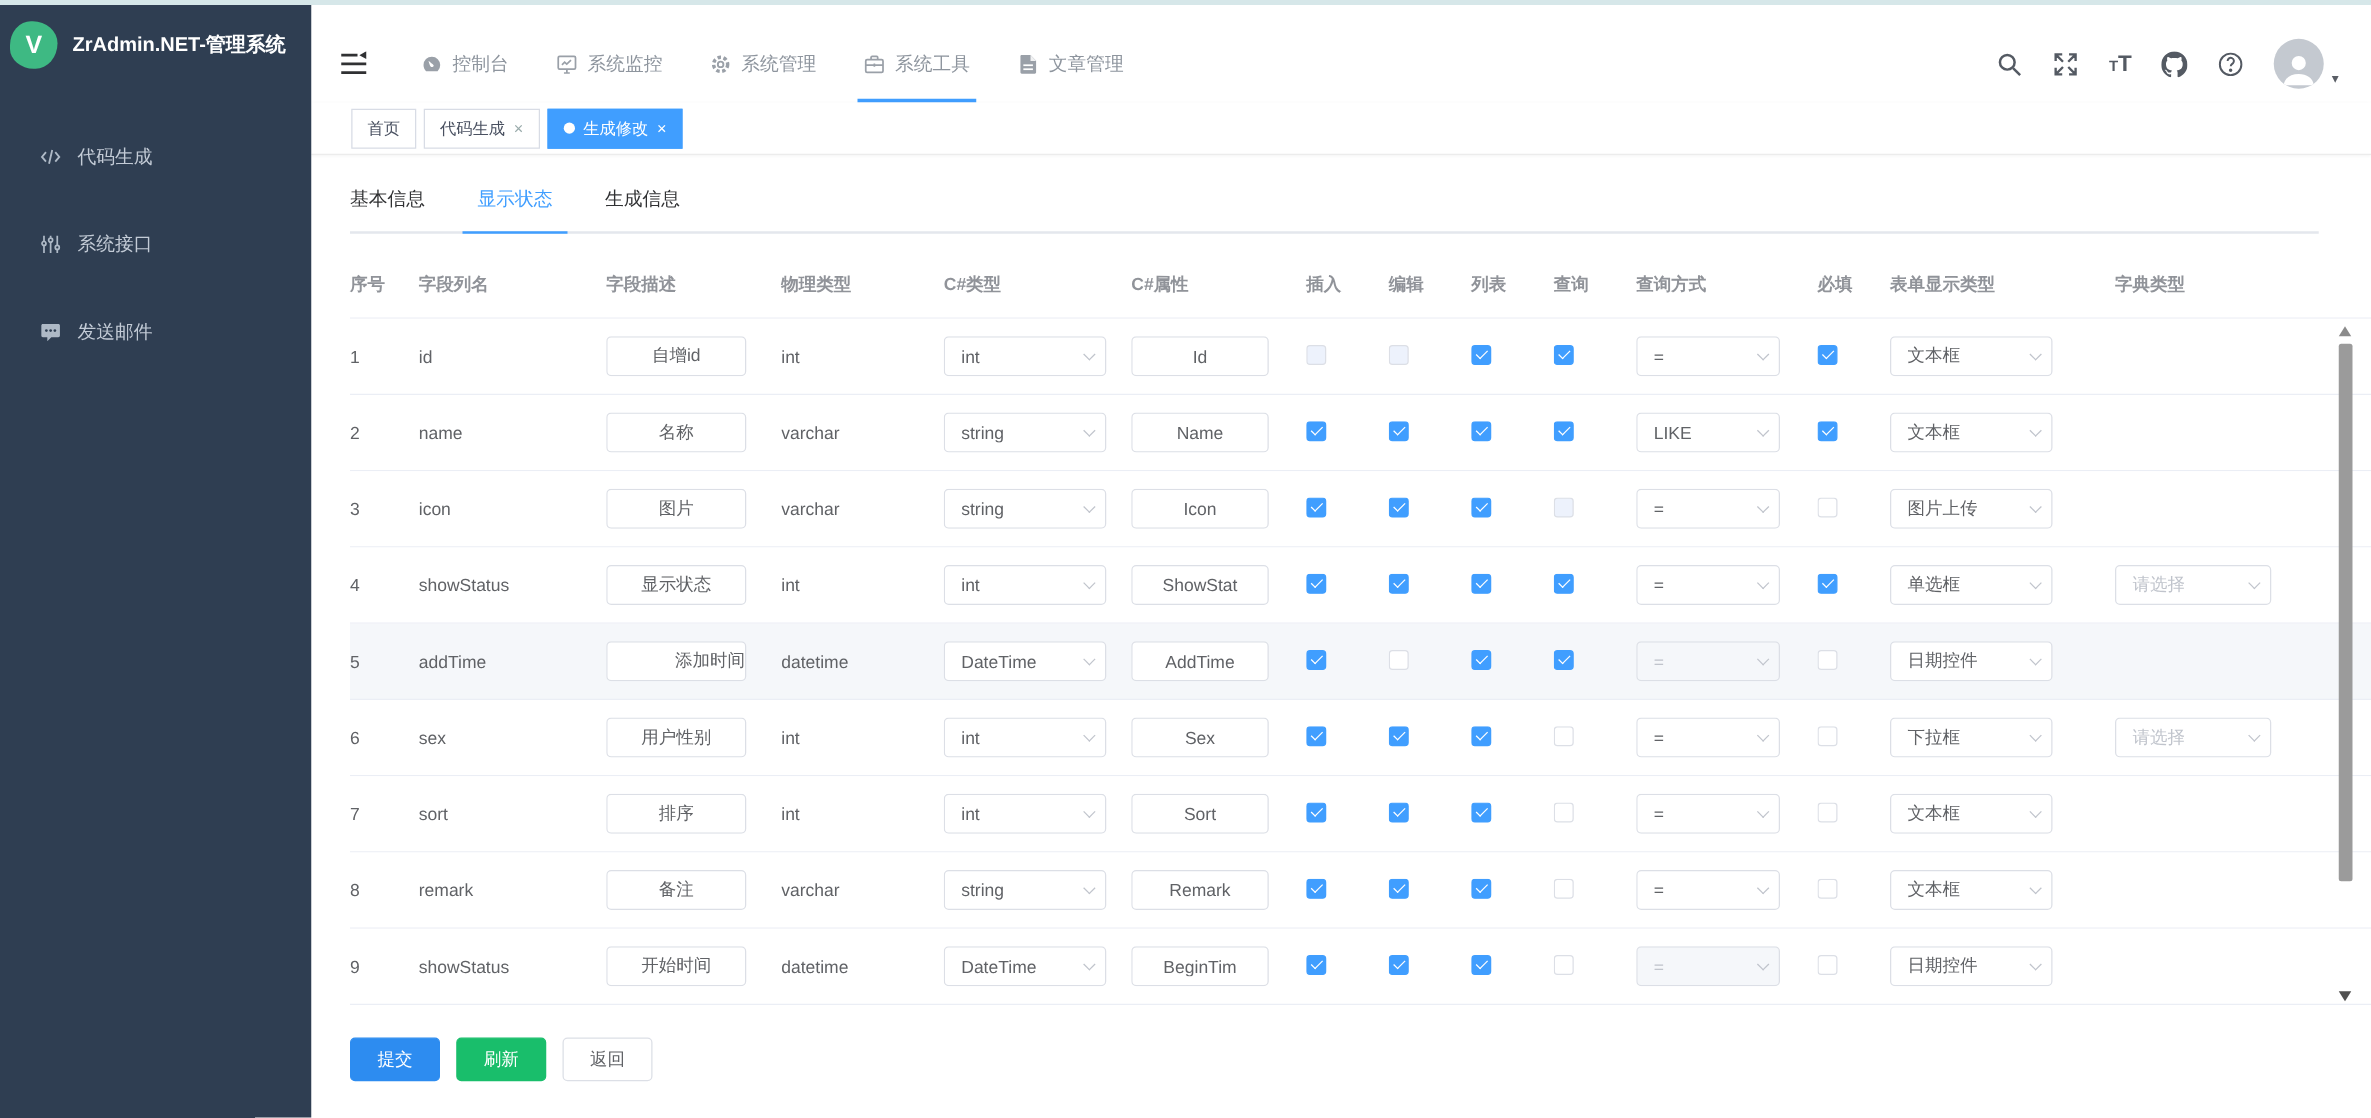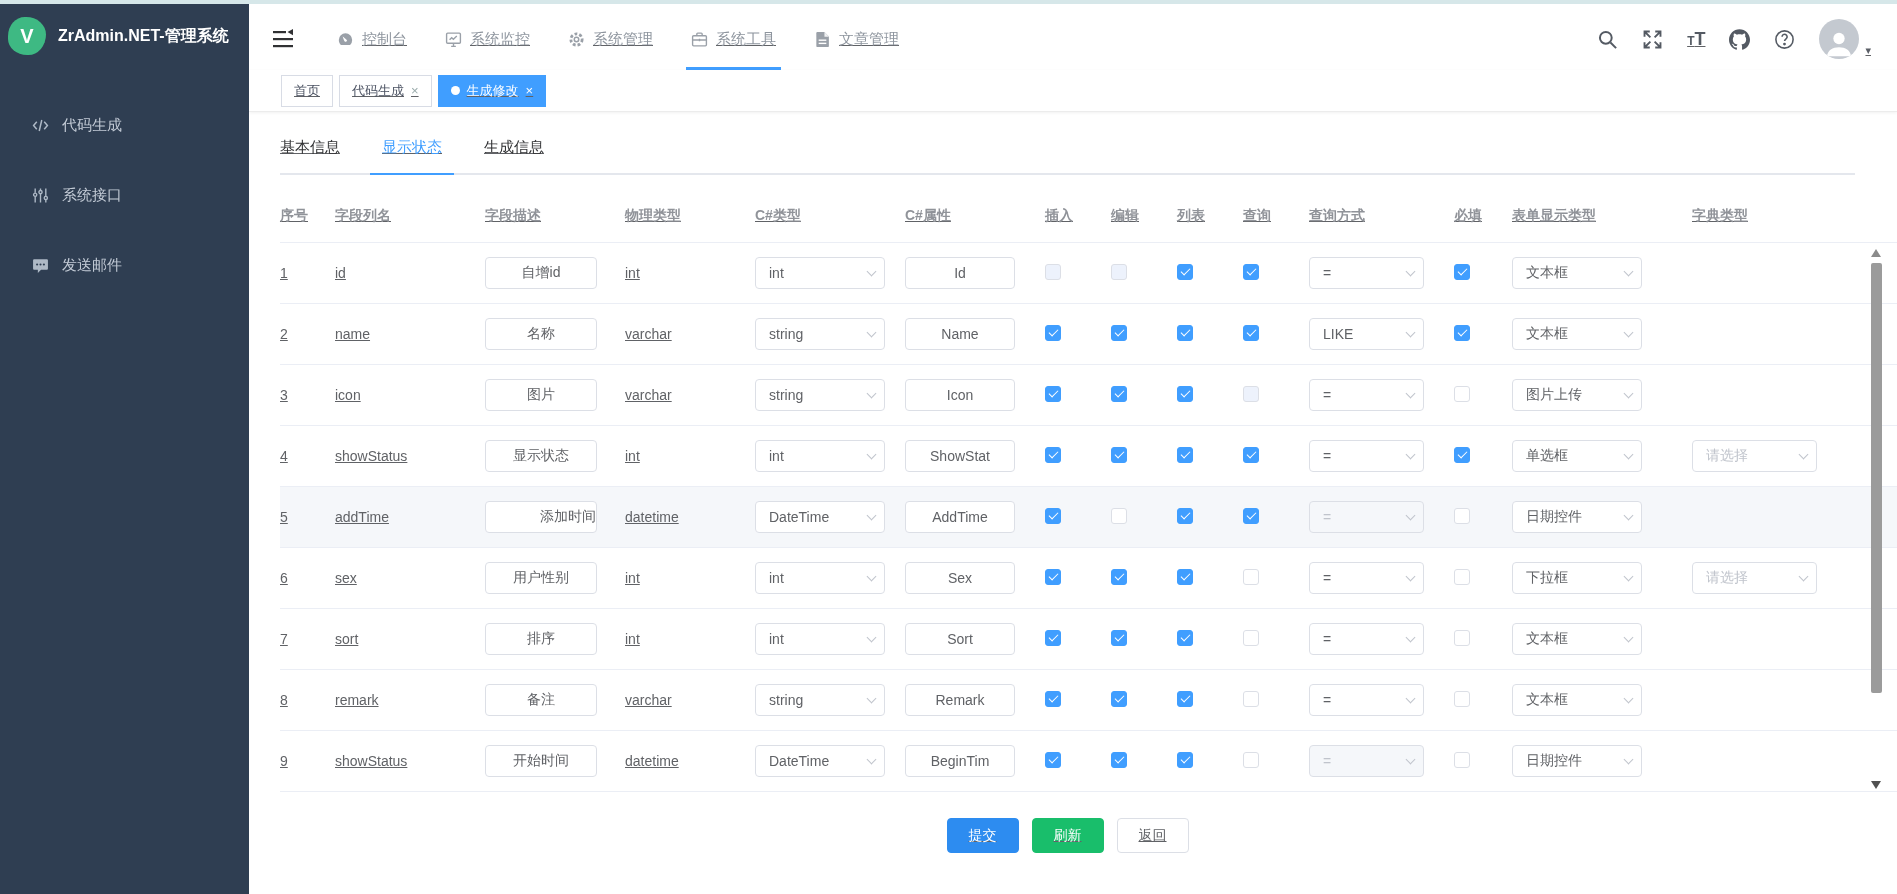--- a/index.html
+++ b/index.html
@@ -11,21 +11,21 @@
   .sidebar { position:absolute; left:0; top:0; width:249px; height:894px; background:#2f3e52; z-index:10; }
   .logo-row { display:flex; align-items:center; height:64px; padding:8px 8px 0 8px; }
   .logo-blob { width:38px; height:38px; background:#3eb983; border-radius:46% 54% 48% 52%/52% 48% 56% 44%; display:flex; align-items:center; justify-content:center; color:#fff; font-weight:bold; font-size:20px; flex:none; }
   .logo-title { color:#fff; font-weight:bold; font-size:16px; margin-left:12px; white-space:nowrap; }
   .side-menu { margin-top:26px; }
   .side-item { display:flex; align-items:center; height:70px; padding-left:32px; color:#c3cbd6; font-size:15px; cursor:pointer; }
   .side-item .s-icon { width:17px; height:17px; margin-right:13px; color:#aeb9c6; flex:none; }
   .side-item .s-icon svg { width:100%; height:100%; display:block; }
 
   
-  .main { position:absolute; left:249px; top:8px; width:1648px; height:814px; background:#fff;text-decoration:underline; }
+  .main { position:absolute; left:249px; top:20px; width:1648px; height:814px; background:#fff; }
 
   .navbar { position:relative; height:62px; display:flex; align-items:center; background:#fff; }
   .hamburger { width:22px; height:20px; margin:0 24px 0 23px; color:#303133; cursor:pointer; flex:none; }
   .hamburger svg { width:100%; height:100%; display:block; }
   .top-menu { display:flex; height:100%; align-items:stretch; }
   .nav-item { display:flex; align-items:center; gap:8px; padding:0 19px; font-size:15px; color:#8e959e; cursor:pointer; position:relative; }
   .nav-item .n-icon { width:17px; height:17px; color:#9aa0a8; }
   .nav-item .n-icon svg { width:100%; height:100%; display:block; }
   .nav-item.active::after { content:""; position:absolute; left:14px; right:14px; bottom:0; height:3px; background:#409eff; }
   .nav-item .dd-caret { width:8px; height:8px; border-right:1.4px solid #8e959e; border-bottom:1.4px solid #8e959e; transform:rotate(45deg) translate(-2px,-2px); }
@@ -74,21 +74,21 @@
   .cb.unchecked { background:#fff; border:1px solid #dcdfe6; }
   .cb.disabled { background:#edf2fc; border:1px solid #dcdfe6; cursor:not-allowed; }
 
   
   .vscroll { position:absolute; top:56px; right:14px; width:13px; bottom:0; height:548px; }
   .vs-arrow { position:absolute; left:1px; width:0; height:0; cursor:pointer; }
   .vs-up { top:4px; border-left:5.5px solid transparent; border-right:5.5px solid transparent; border-bottom:8px solid #8b8b8b; }
   .vs-down { bottom:4px; border-left:5.5px solid transparent; border-right:5.5px solid transparent; border-top:8px solid #515151; }
   .vs-thumb { position:absolute; left:1px; top:18px; width:11px; height:430px; background:#9b9b9b; border-radius:2px; cursor:pointer; }
 
-  .footer-btns { display:flex; justify-content:center; gap:13px; margin:26px 42px 0 0; }
+  .footer-btns { display:flex; gap:13px; margin:26px 42px 0 0; }
   .btn { height:35px; padding:0 21px; border-radius:4px; font-size:14px; cursor:pointer; border:1px solid transparent; font-family:inherit; }
   .btn.primary { background:#2d8cf0; border-color:#2d8cf0; color:#fff; }
   .btn.success { background:#19be6b; border-color:#19be6b; color:#fff; }
   .btn.plain { background:#fff; border-color:#dcdfe6; color:#606266; }
 </style>
 </head>
 <body>
 
 <div class="topstrip"></div>
 

